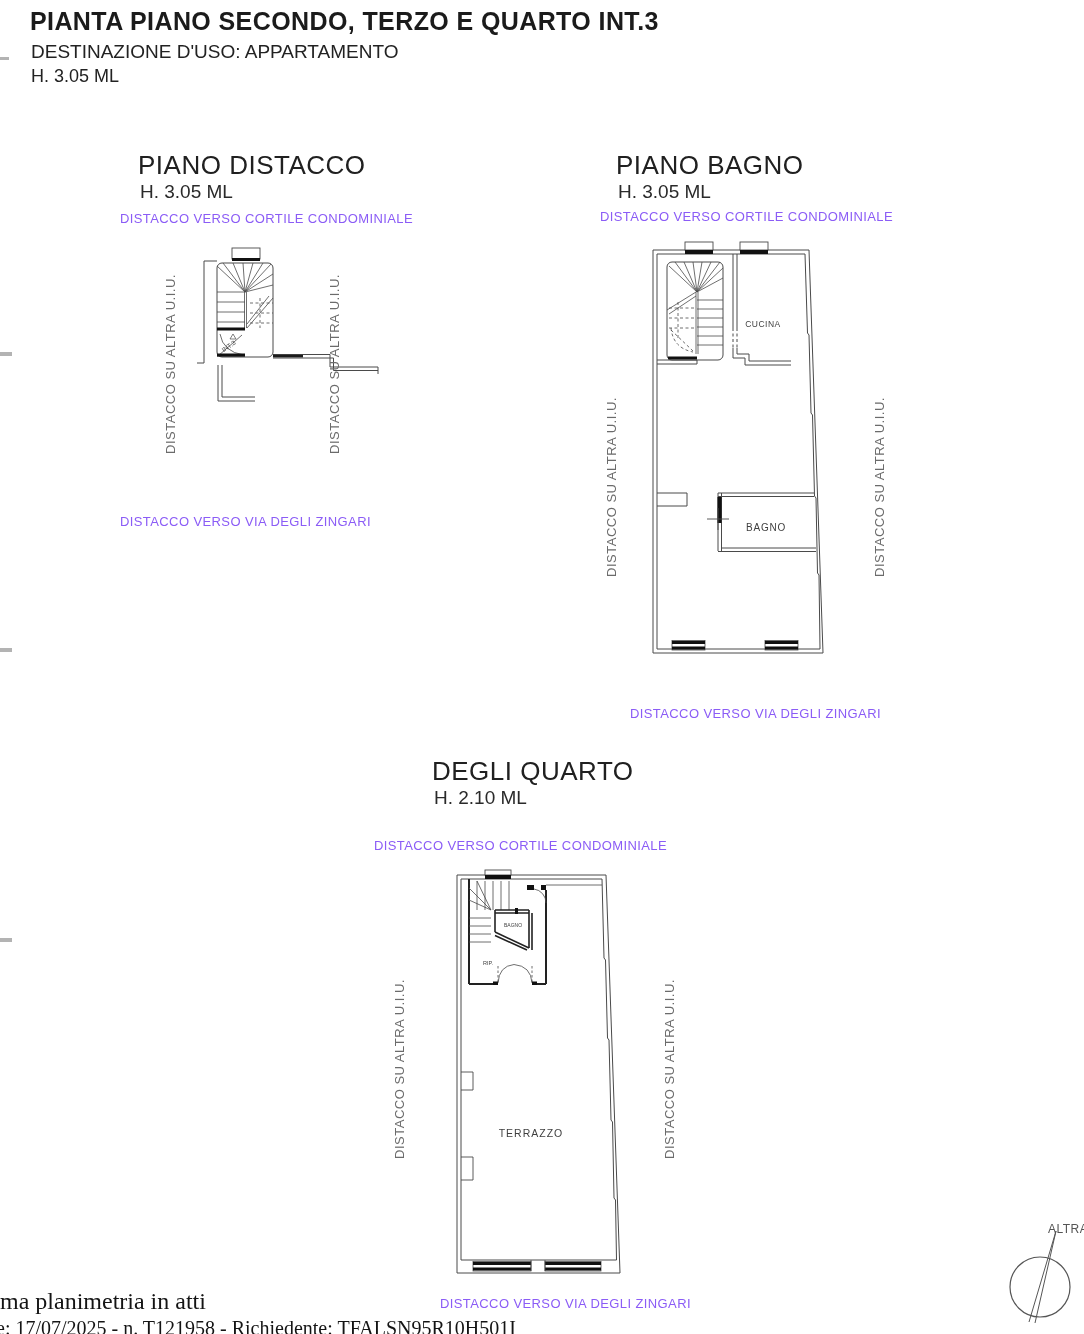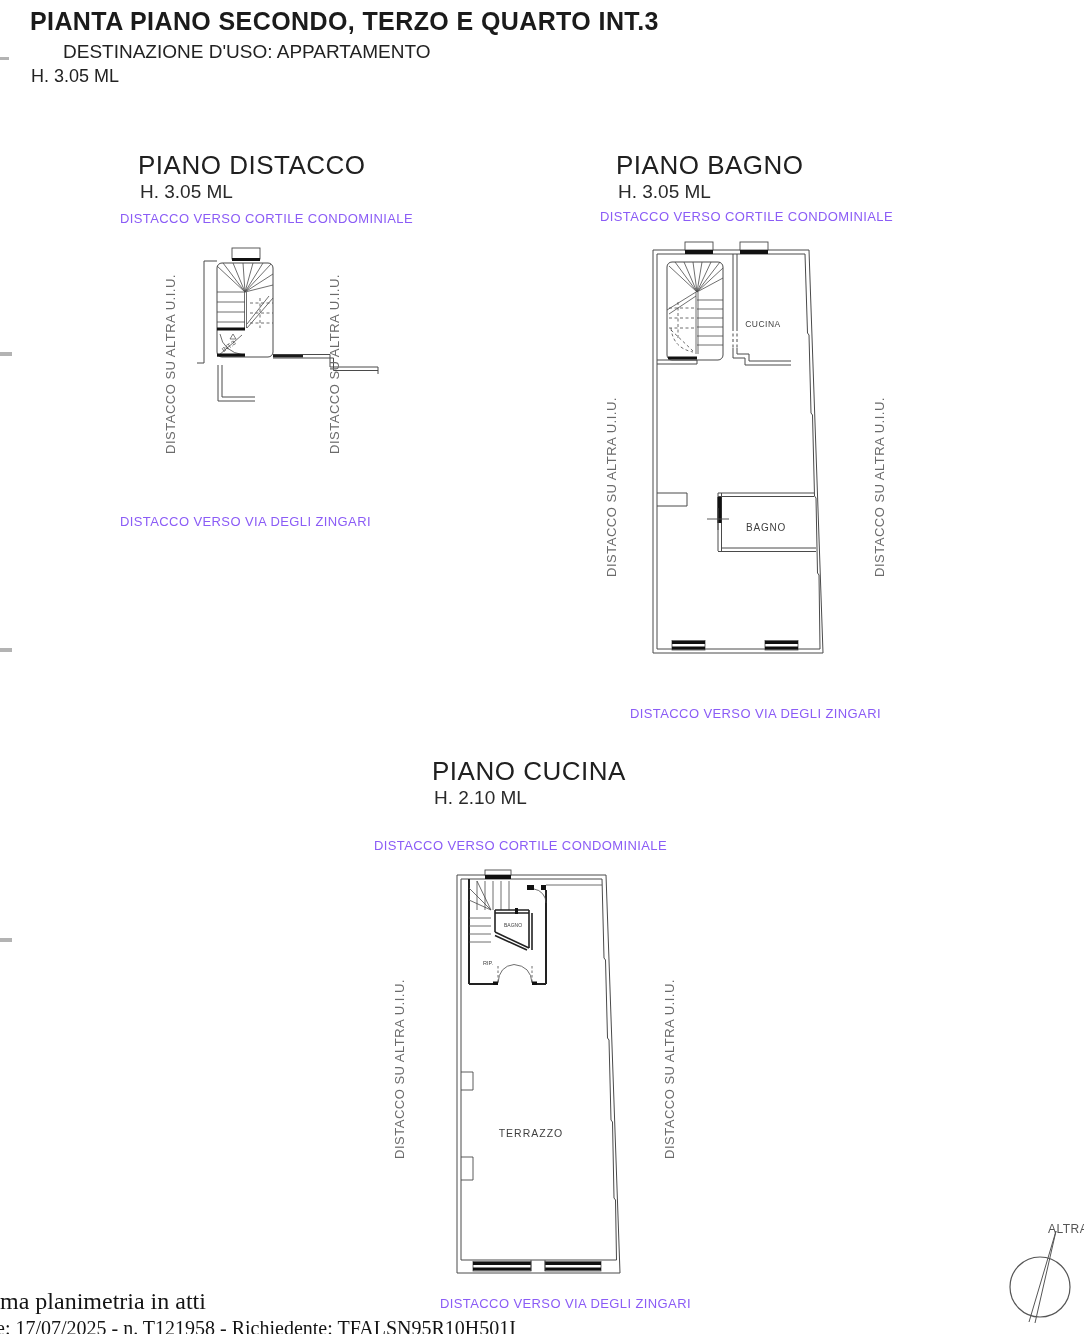--- a/index.html
+++ b/index.html
@@ -3,21 +3,21 @@
 <meta charset="utf-8">
 <style>
   * { margin:0; padding:0; box-sizing:border-box; }
   html,body { width:1084px; height:1334px; }
   body {
     position:relative; overflow:hidden; background:#ffffff;
     font-family:"Liberation Sans", sans-serif; color:#1e1e1e;
   }
   .abs { position:absolute; white-space:nowrap; }
   .doc-title { font-size:25px; font-weight:700; letter-spacing:.4px; color:#1b1b1b; }
-  .doc-sub   { font-size:19px; font-weight:400; color:#222;margin-left:32px; }
+  .doc-sub   { font-size:19px; font-weight:400; color:#222; }
   .doc-h     { font-size:18px; font-weight:400; color:#222; }
   .floor-title { font-size:26px; font-weight:500; letter-spacing:.5px; color:#202020; }
   .floor-h     { font-size:19px; font-weight:400; color:#2a2a2a; }
   .distacco { font-size:13px; color:#8b5cf6; letter-spacing:.4px; }
   .vlabel {
     position:absolute; font-size:13px; color:#6b6b6b; letter-spacing:.5px;
     transform:translate(-50%,-50%) rotate(-90deg); white-space:nowrap;
   }
   .edge-mark { position:absolute; left:0; background:#9a9a9a; opacity:.75; }
   .wm { font-family:"Liberation Serif", serif; color:#141414; }
@@ -127,21 +127,21 @@
     </g>
   </g>
   <text x="118" y="89" font-size="8.5" fill="#3f3f3f" text-anchor="middle" letter-spacing="0.5">CUCINA</text>
   <text x="121" y="293" font-size="10" fill="#3f3f3f" text-anchor="middle" letter-spacing="0.8">BAGNO</text>
 </svg>
 
 <div class="vlabel" style="left:611px;top:487px">DISTACCO SU ALTRA U.I.U.</div>
 <div class="vlabel" style="left:879px;top:487px">DISTACCO SU ALTRA U.I.U.</div>
 <div class="abs distacco" style="left:630px;top:706px">DISTACCO VERSO VIA DEGLI ZINGARI</div>
 
-<div class="abs floor-title" style="left:432px;top:756px">PIANO CUCINA</div>
+<div class="abs floor-title" style="left:432px;top:756px">DEGLI QUARTO</div>
 <div class="abs floor-h" style="left:434px;top:787px">H. 2.10 ML</div>
 <div class="abs distacco" style="left:374px;top:838px">DISTACCO VERSO CORTILE CONDOMINIALE</div>
 
 <svg style="left:443px;top:868px" width="225" height="440" viewBox="0 0 225 440">
   <g stroke="#4a4a4a" stroke-width="1" fill="none">
 
     <path d="M14,7 H42 M68,7 H163 M18,11 H159"></path>
     <path d="M14,7 V405 M18,11 V392"></path>
     <path d="M163,7 L177,405"></path>
     <path d="M159,11 L161,90 L162.5,92 L164.5,170 L166,172 L168,252 L169.5,254 L171,330 L172.5,332 L173.5,392"></path>

